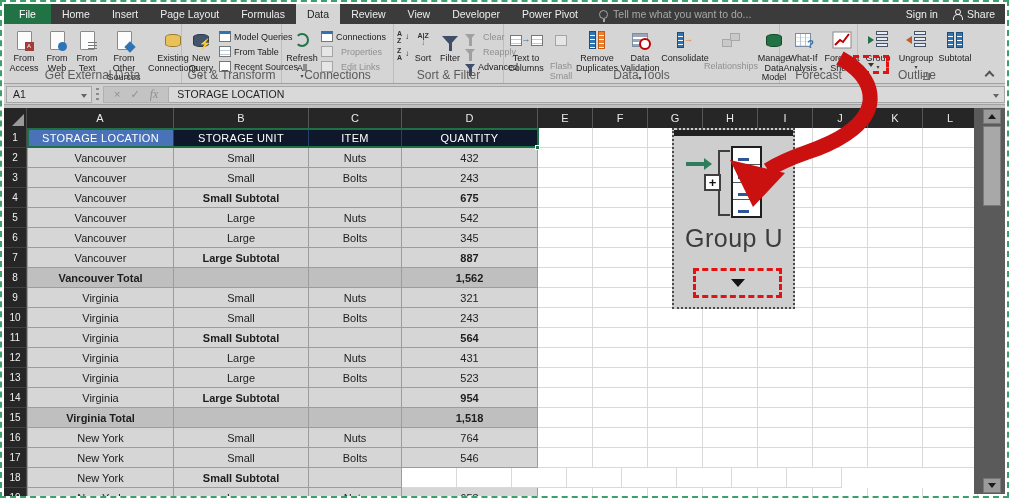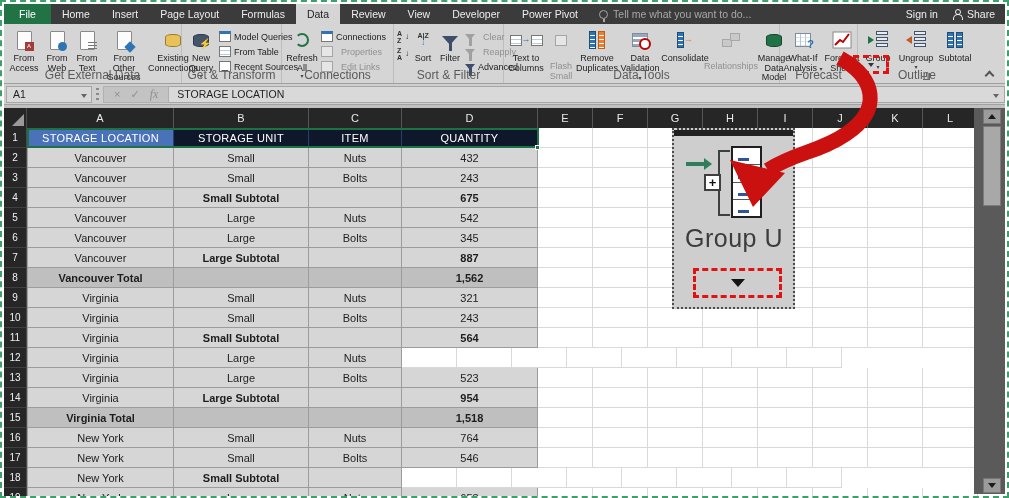--- a/index.html
+++ b/index.html
@@ -614,20 +614,21 @@
         <div class="ecell" style="width: 55px;"></div>
         <div class="ecell" style="width: 55px;"></div>
         <div class="ecell" style="width: 55px;"></div>
         <div class="ecell" style="width: 55px;"></div>
       </div>
       <div class="srow">
         <div class="rowhdr">12</div>
         <div class="cell first" style="width: 147px;">Virginia</div>
         <div class="cell" style="width: 135px;">Large</div>
         <div class="cell" style="width: 93px;">Nuts</div>
+        <div class="cell" style="width: 136px;">431</div>
         <div class="ecell" style="width: 55px;"></div>
         <div class="ecell" style="width: 55px;"></div>
         <div class="ecell" style="width: 55px;"></div>
         <div class="ecell" style="width: 55px;"></div>
         <div class="ecell" style="width: 55px;"></div>
         <div class="ecell" style="width: 55px;"></div>
         <div class="ecell" style="width: 55px;"></div>
         <div class="ecell" style="width: 55px;"></div>
       </div>
       <div class="srow">

